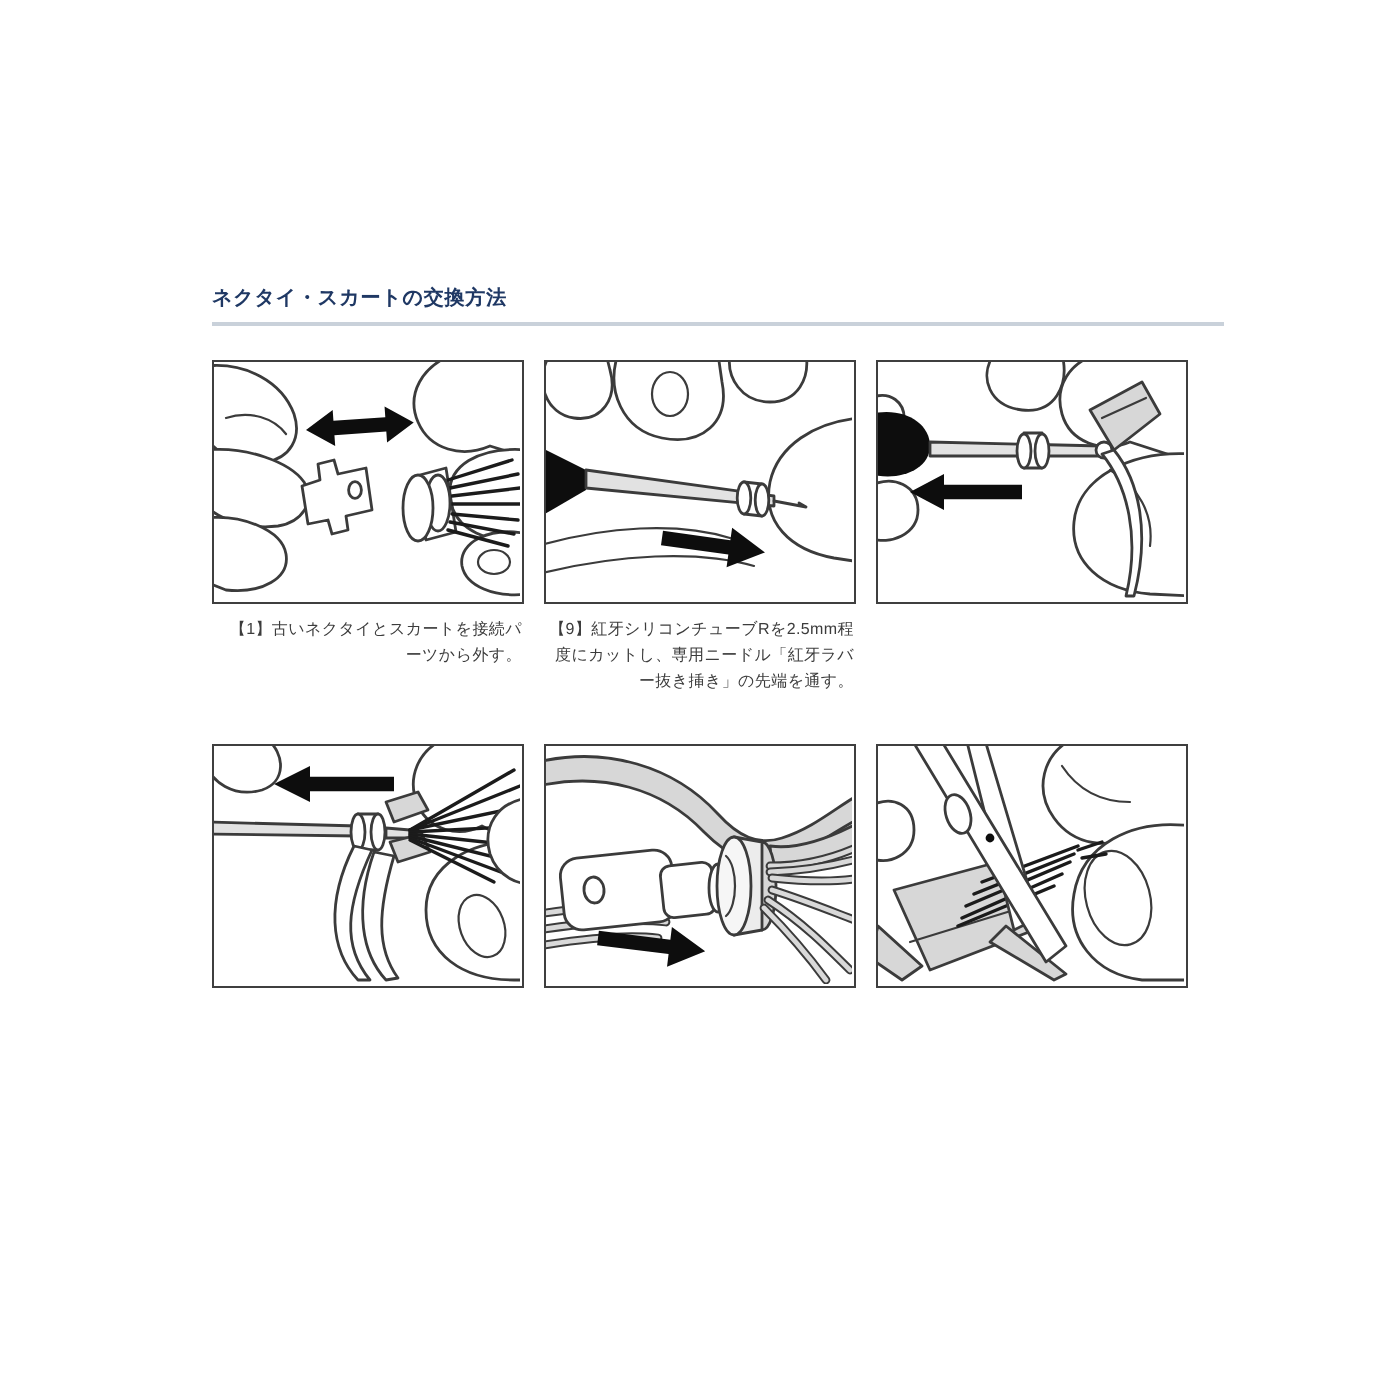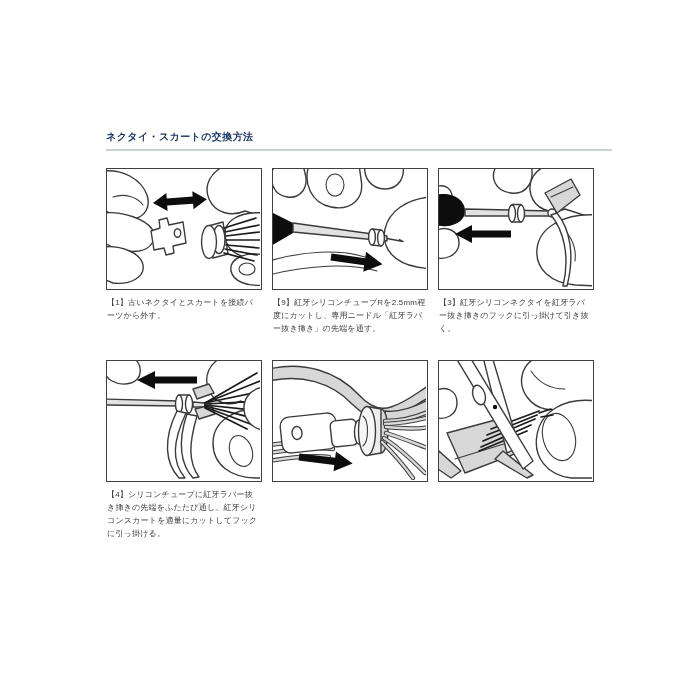--- a/index.html
+++ b/index.html
@@ -1,30 +1,31 @@
 <!DOCTYPE html>
 <html><head>
 <meta charset="utf-8">
 <style>
   html,body{margin:0;padding:0;}
   body{
     width:700px;height:700px;background:#ffffff;
     font-family:"Liberation Sans","DejaVu Sans",sans-serif;
   }
   .sheet{position:relative;width:700px;height:700px;background:#ffffff;overflow:hidden;}
-  .content{position:absolute;left:106px;top:130px;width:506px;}
+  .content{position:absolute;left:106px;top:142px;width:506px;}
   .title{
     font-size:10px;font-weight:bold;color:#1f3864;
     margin:0;letter-spacing:.4px;
   }
   .divider{border:none;border-top:2px solid #c9d1da;margin:5px 0 0 0;}
   .grid{
     margin-top:17px;display:grid;
     grid-template-columns:repeat(3,156px);column-gap:10px;
     grid-template-rows:192px auto;
+    text-align:right;
   }
   .panel{
     box-sizing:border-box;width:156px;height:122px;
     border:1.5px solid #3f3f3f;background:#fff;overflow:hidden;
   }
   .panel svg{display:block;}
   .caption{
     margin:6px 1px 0 1px;font-size:8px;line-height:13px;color:#3c3c3c;
     letter-spacing:.2px;
   }
@@ -147,21 +148,20 @@
             <g>
               <polygon class="ln gy" points="106,24 132,10 141,26 118,44"></polygon>
               <path class="thin" d="M112,28 L134,18"></path>
               <path class="ln wh" d="M118,44 C131,60 136,86 128,117 L124,117 C131,88 125,62 112,46 Z"></path>
             </g>
             <g transform="translate(16,56)">
               <polygon class="dk" points="0,9 17,0 17,5.4 56,5.4 56,12.6 17,12.6 17,18"></polygon>
             </g>
           </svg>
         </div>
-        <p class="caption">【3】紅牙シリコンネクタイを紅牙ラバー抜き挿きのフックに引っ掛けて引き抜く。</p>
       </div>
 
       <div class="step">
         <div class="panel">
           <svg width="153" height="119" viewBox="0 0 153 119">
             <g>
               <path class="ln wh" d="M-4,-4 L26,-4 C36,4 36,18 24,22 C10,26 -2,18 -4,8 Z"></path>
               <path class="ln wh" d="M157,-4 L116,-4 C102,2 96,16 102,30 C108,42 122,46 134,40 L157,52 Z"></path>
               <path class="ln wh" d="M157,48 C128,46 106,60 106,82 C106,104 124,117 150,117 L157,117 Z"></path>
               <ellipse class="thin" cx="134" cy="90" rx="11" ry="16" transform="rotate(-20 134 90)"></ellipse>
@@ -192,21 +192,20 @@
                 <path class="fib" d="M98,45 L150,58"></path>
               <path class="fib" d="M98,46 L146,64"></path>
                 <path class="fib" d="M98,47 L140,68"></path>
             </g>
             <path class="ln wh" d="M157,26 C142,28 134,40 138,54 C142,66 154,70 157,68 Z"></path>
             <g transform="translate(30,10)">
               <polygon class="dk" points="0,9 18,0 18,5.4 60,5.4 60,12.6 18,12.6 18,18"></polygon>
             </g>
           </svg>
         </div>
-        <p class="caption">【4】シリコンチューブに紅牙ラバー抜き挿きの先端をふたたび通し、紅牙シリコンスカートを適量にカットしてフックに引っ掛ける。</p>
       </div>
 
       <div class="step">
         <div class="panel">
           <svg width="153" height="119" viewBox="0 0 153 119">
             <g>
               <path class="strandO" d="M-4,84 C24,80 48,78 64,82"></path>
                 <path class="strandI" d="M-4,84 C24,80 48,78 64,82"></path>
               <path class="strandO" d="M-4,92 C22,88 44,86 60,88"></path>
                 <path class="strandI" d="M-4,92 C22,88 44,86 60,88"></path>

